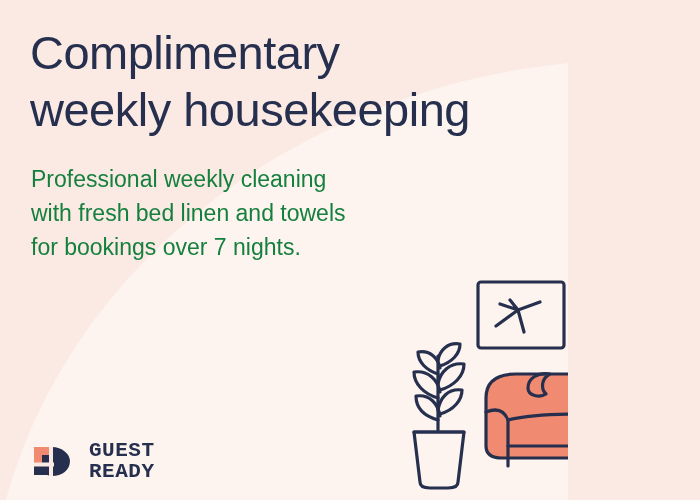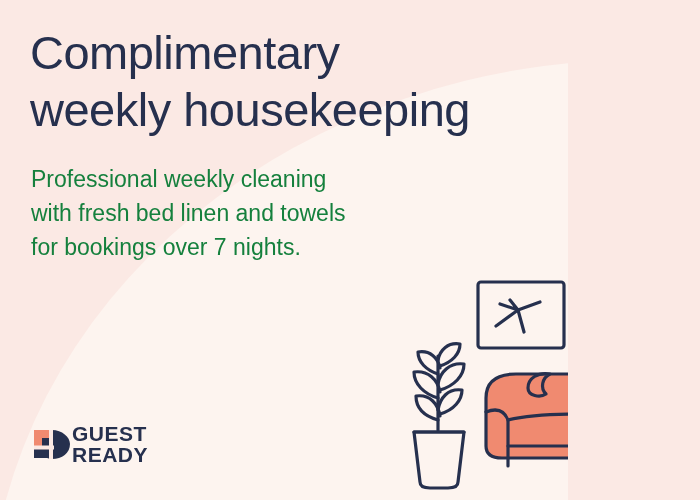--- a/index.html
+++ b/index.html
@@ -57,24 +57,25 @@
     color: #15803d;
     font-size: 23px;
     line-height: 34px;
     font-weight: 400;
     white-space: pre-line;
   }
   
   .logo {
     position: absolute;
     left: 32px;
-    bottom: 35px;
+    bottom: 18px;
     display: flex;
     align-items: center;
-    gap: 0;
+    gap: 17px;
+    font-family: Liberation Mono, monospace;
   }
   .logo-mark {
     width: 40px;
     height: 40px;
     position: relative;
   }
   .logo-text {
     color: #26304e;
     font-size: 21px;
     font-weight: bold;

